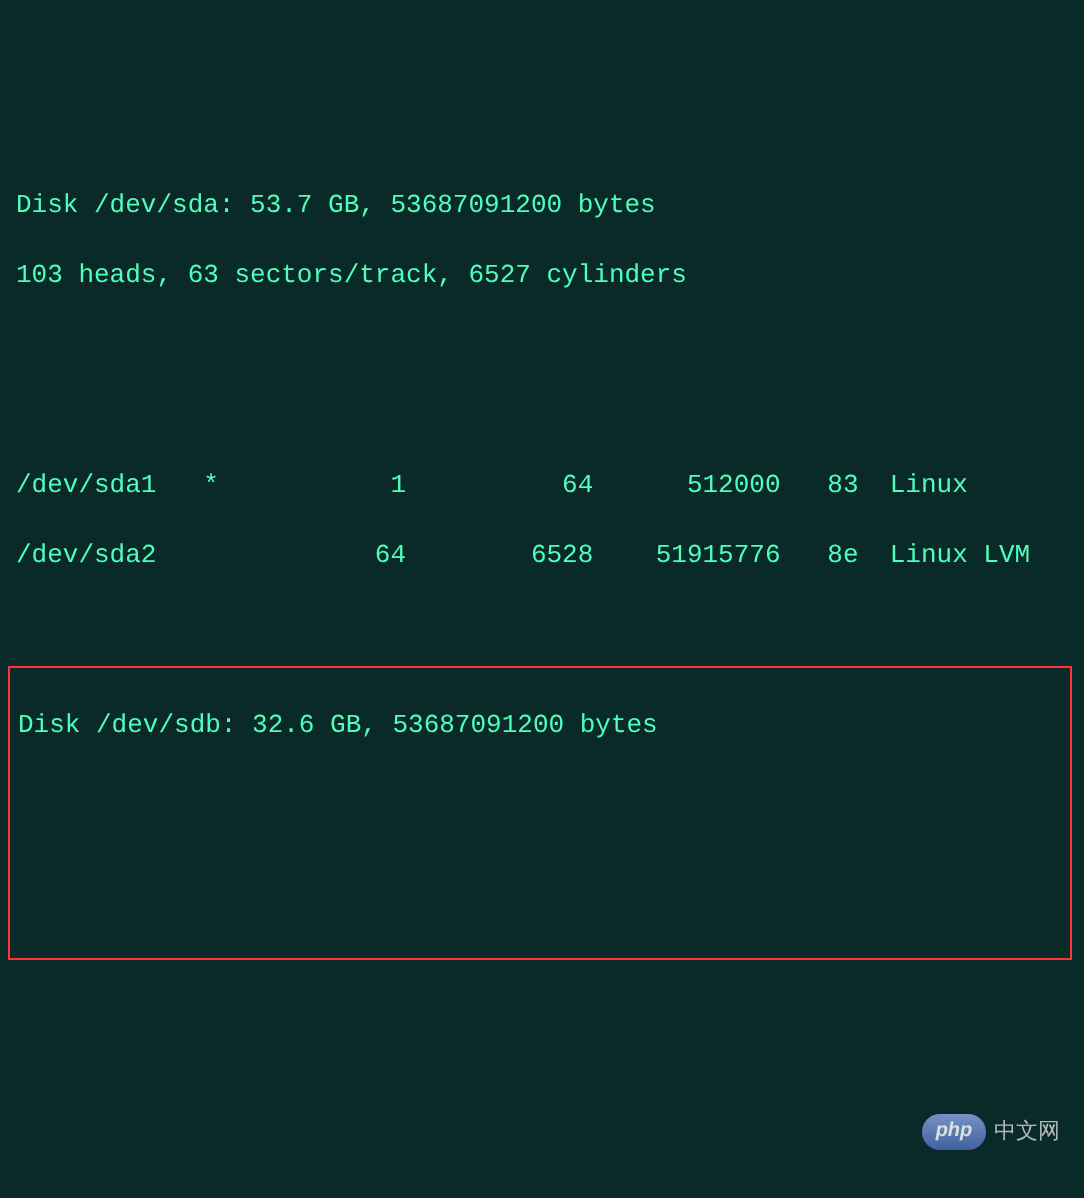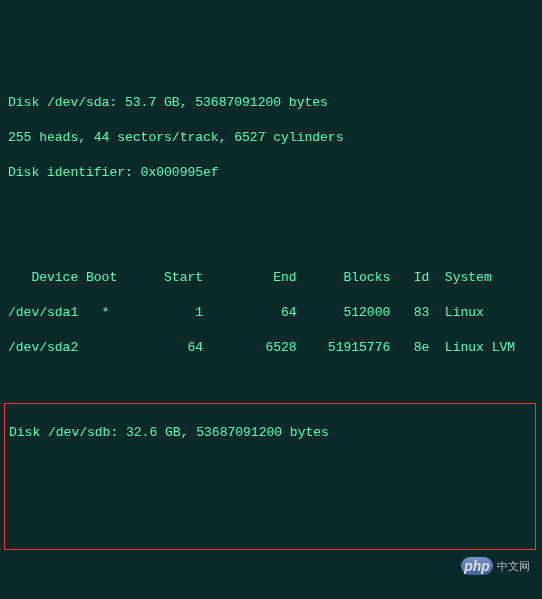--- a/index.html
+++ b/index.html
@@ -41,21 +41,21 @@
       width: 32px;
       height: 18px;
       background: linear-gradient(180deg, #8aa5e0 0%, #4a6bb5 100%);
       border-radius: 9px;
       display: flex;
       align-items: center;
       justify-content: center;
       color: #fff;
       font-family: Arial, sans-serif;
       font-weight: bold;
-      font-size: 14px;
+      font-size: 10px;
       font-style: italic;
     }
     .watermark-text {
       color: #d0d0d0;
       font-family: Liberation Serif, serif;
       font-size: 11px;
     }
     .block {
       margin-bottom: 0;
     }
@@ -63,26 +63,24 @@
       height: 17px;
     }
   </style>
 </head>
 <body>
 
 
 
 <div class="block">
 <div>Disk /dev/sda: 53.7 GB, 53687091200 bytes</div>
-<div>255 heads, 44 sectors/track, 6527 cylinders</div>
-<div>Disk identifier: 0x000995ef</div>
+<div>103 heads, 63 sectors/track, 6527 cylinders</div>
 </div>
 <div class="spacer"></div>
 <div class="block">
-<div>   Device Boot      Start         End      Blocks   Id  System</div>
 <div>/dev/sda1   *           1          64      512000   83  Linux</div>
 <div>/dev/sda2              64        6528    51915776   8e  Linux LVM</div>
 </div>
 <div class="highlight-box">
 <div>Disk /dev/sdb: 32.6 GB, 53687091200 bytes</div>
 
 
 
 
 

